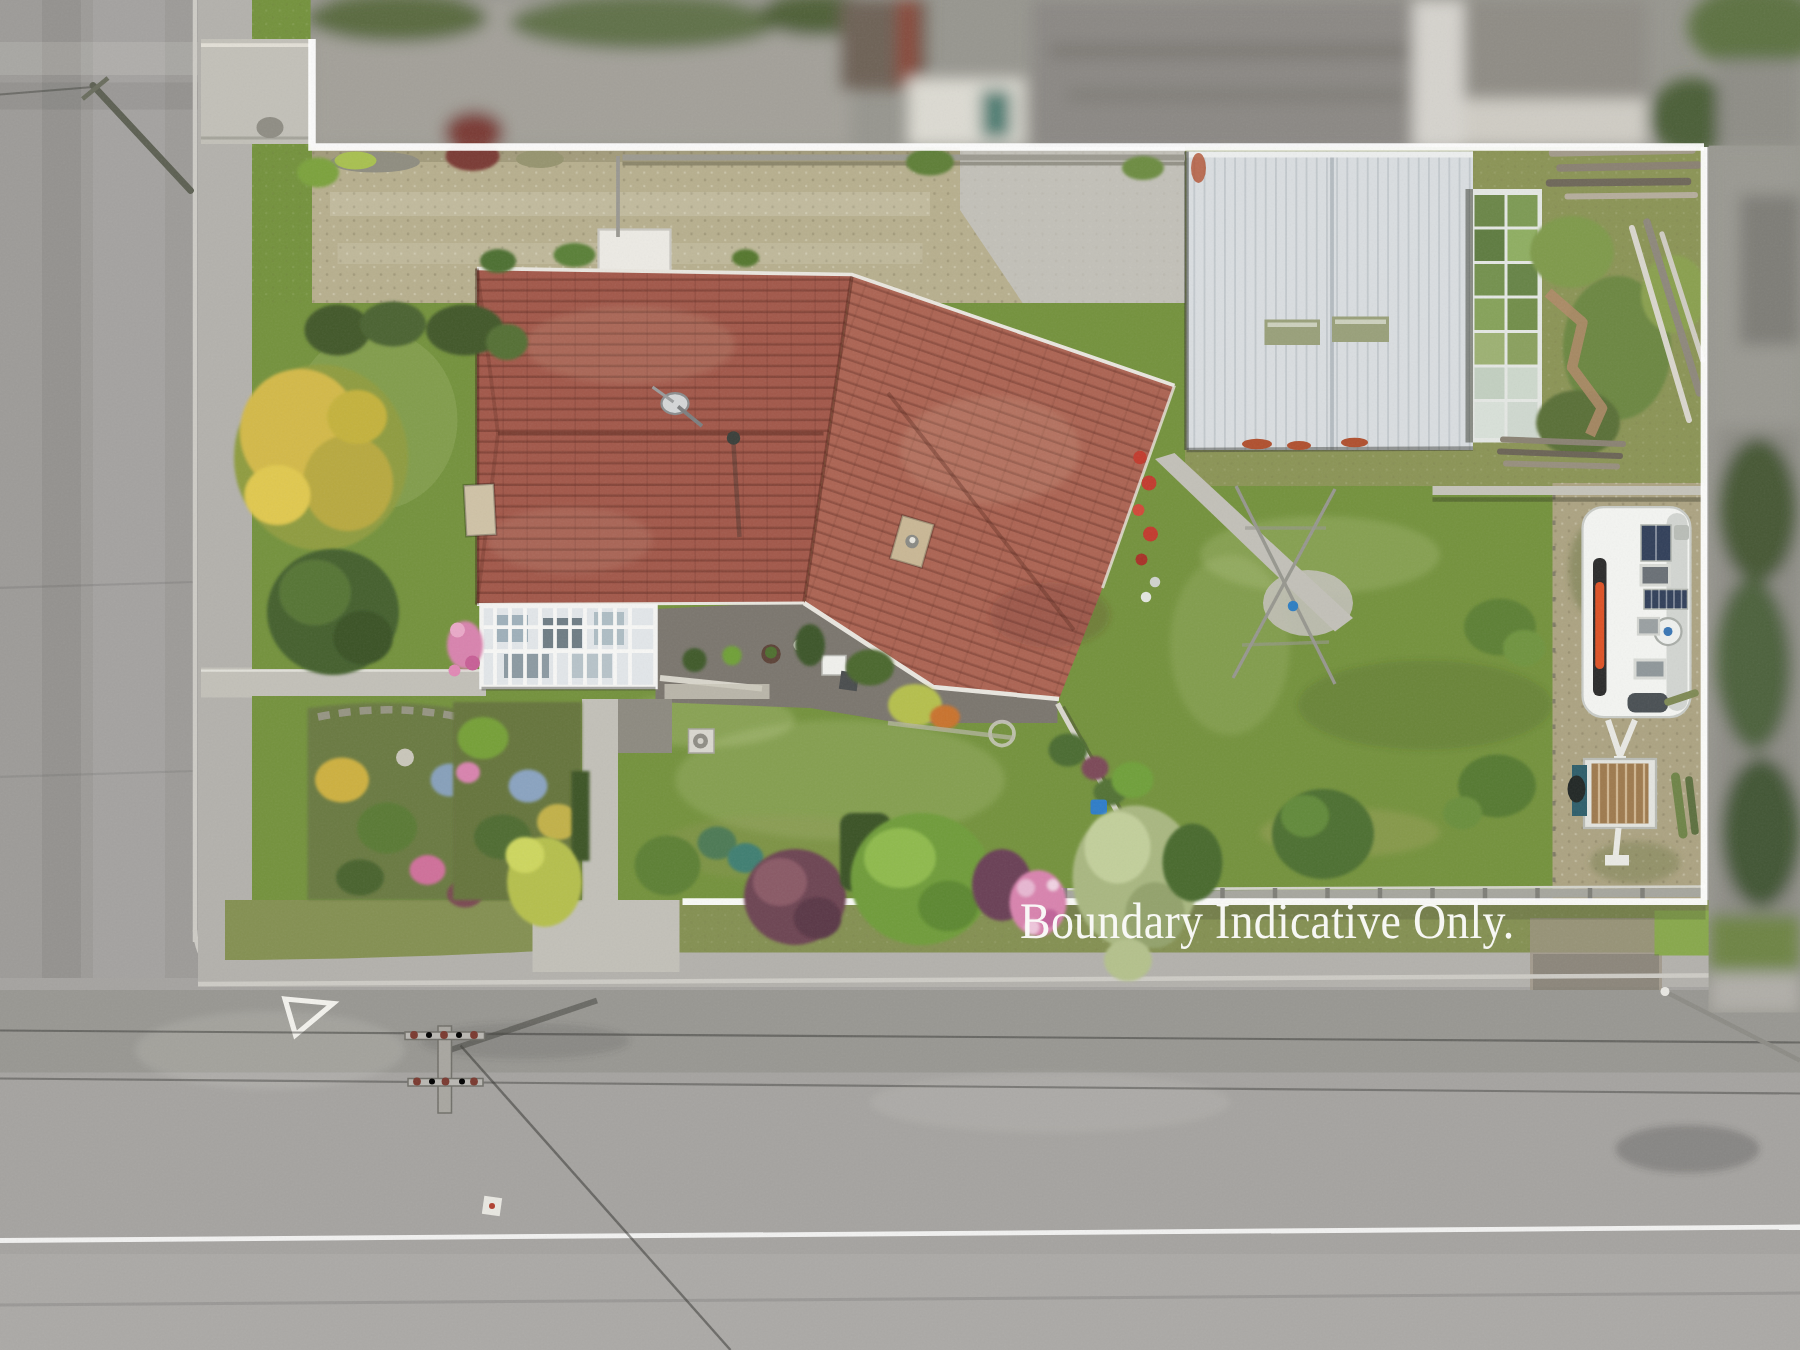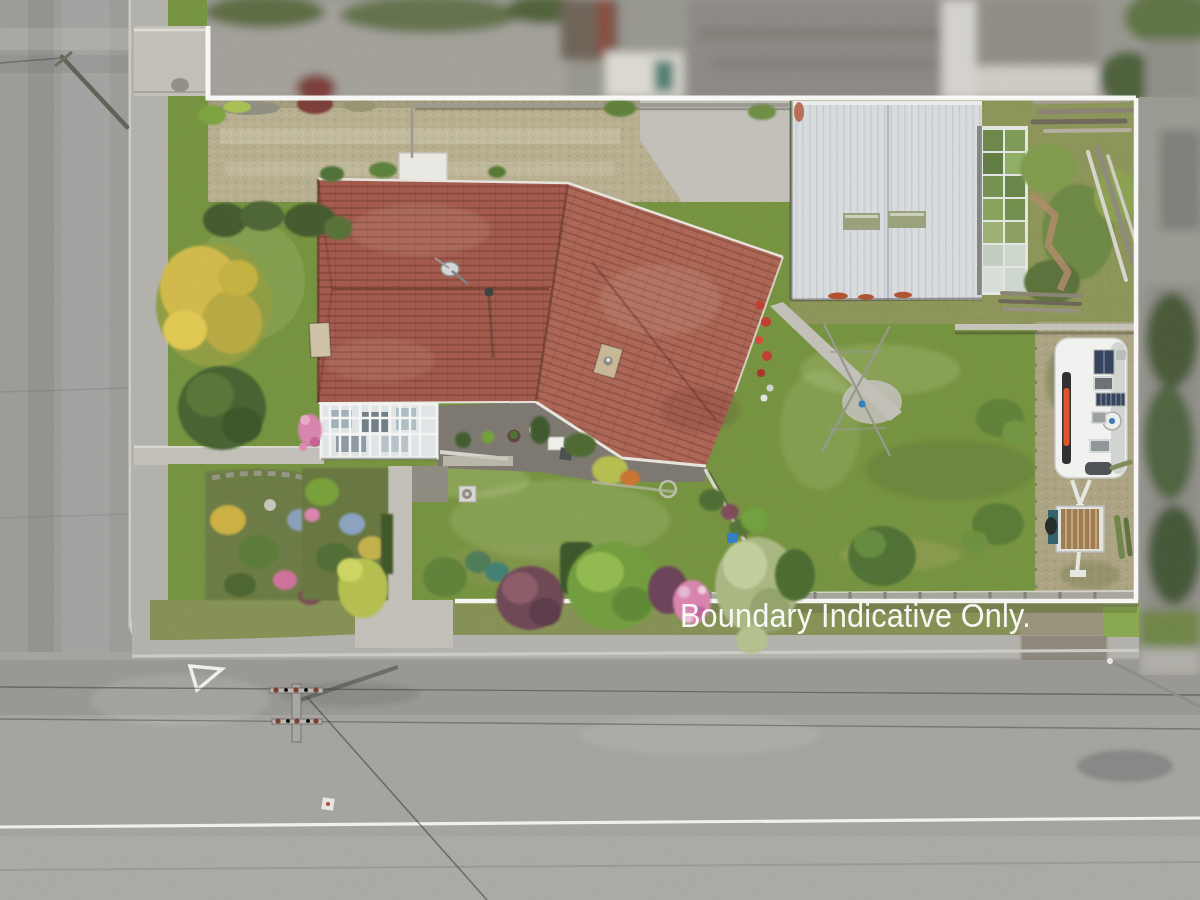--- a/index.html
+++ b/index.html
@@ -1,17 +1,17 @@
 <!DOCTYPE html>
 <html style="--c-text: #fbfbf9; --c-boundary: #ffffff; --c-road: #a5a3a0; --c-road-left: #9d9b98; --c-footpath: #b3b1ac; --c-curb: #cdcbc5; --c-grass: #74923d; --c-grass-light: #88a84c; --c-grass-dark: #5c7a30; --c-grass-olive: #849052; --c-gravel: #b7af8e; --c-gravel-right: #aca382; --c-roof: #a2584a; --c-roof-light: #ac6453; --c-roof-line: #7e4336; --c-gutter: #e9e6df; --c-shed: #d9dde0; --c-shed-rib: #c2c8cc; --c-skylight: #99a07a; --c-rust: #b0502f; --c-greenhouse-frame: #e4e7e3; --c-conservatory: #e2e6e9; --c-patio: #7b766e; --c-path: #c2c0b8; --c-hedge-dark: #42582b; --c-tree-gold: #d3b948; --c-tree-sage: #a9b781; --c-shrub-maroon: #6d4452; --c-flower-pink: #d883ae; --c-flower-red: #c23b2e; --c-caravan: #f3f4f1; --c-solar-panel: #32405a; --c-caravan-stripe: #dd5327; --c-trailer-deck: #9e7a4e; --c-trailer-teal: #2f5f6b; --c-blur-grey: #97968f;"><head>
 <meta charset="utf-8">
 <style>
   html,body{margin:0;padding:0;background:#222;}
   .stage{position:relative;width:1200px;height:900px;overflow:hidden;background:#a5a3a0;
-         font-family:Liberation Sans, sans-serif;}
+         font-family:Liberation Serif, serif;}
   .stage svg{position:absolute;left:0;top:0;display:block;}
   .overlay-text{
     position:absolute;left:680px;top:598px;
     font-size:34px;font-weight:400;letter-spacing:.2px;line-height:1;
     color:var(--c-text,#fbfbf9);
     transform:scaleX(.9);transform-origin:left top;
     white-space:nowrap;opacity:.97;
   }
 </style>
 </head>

